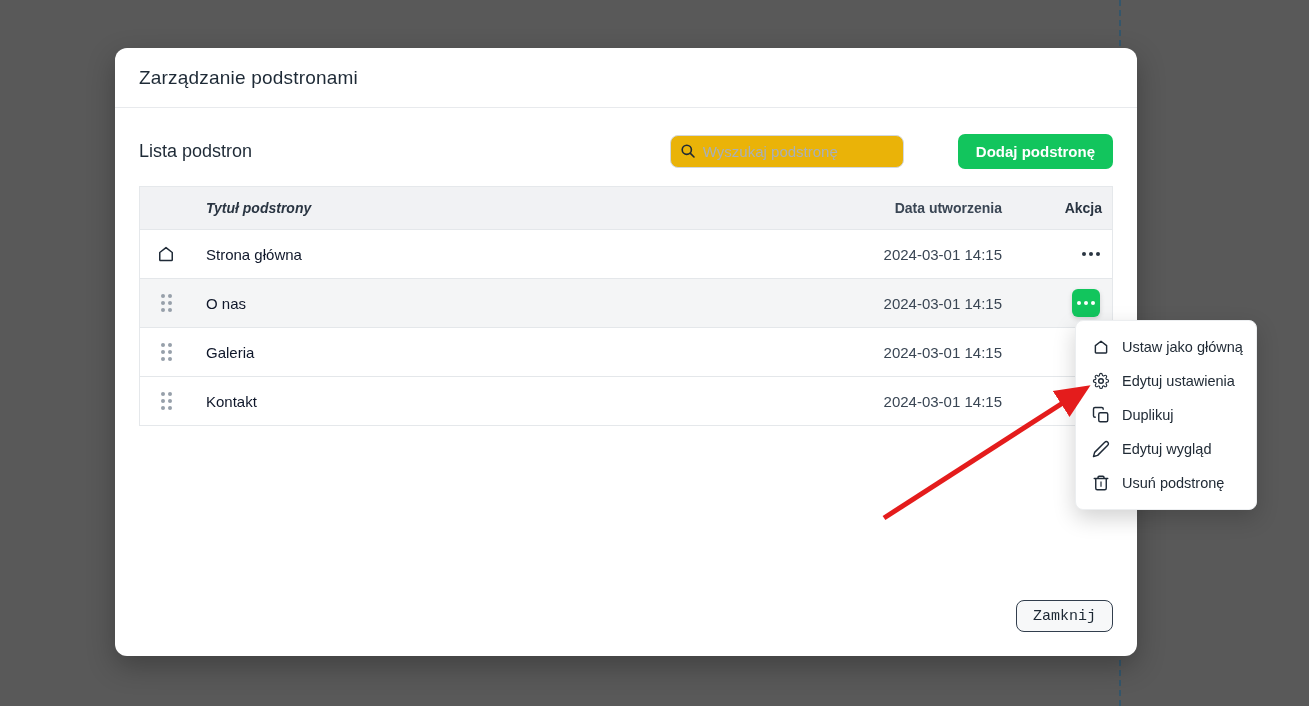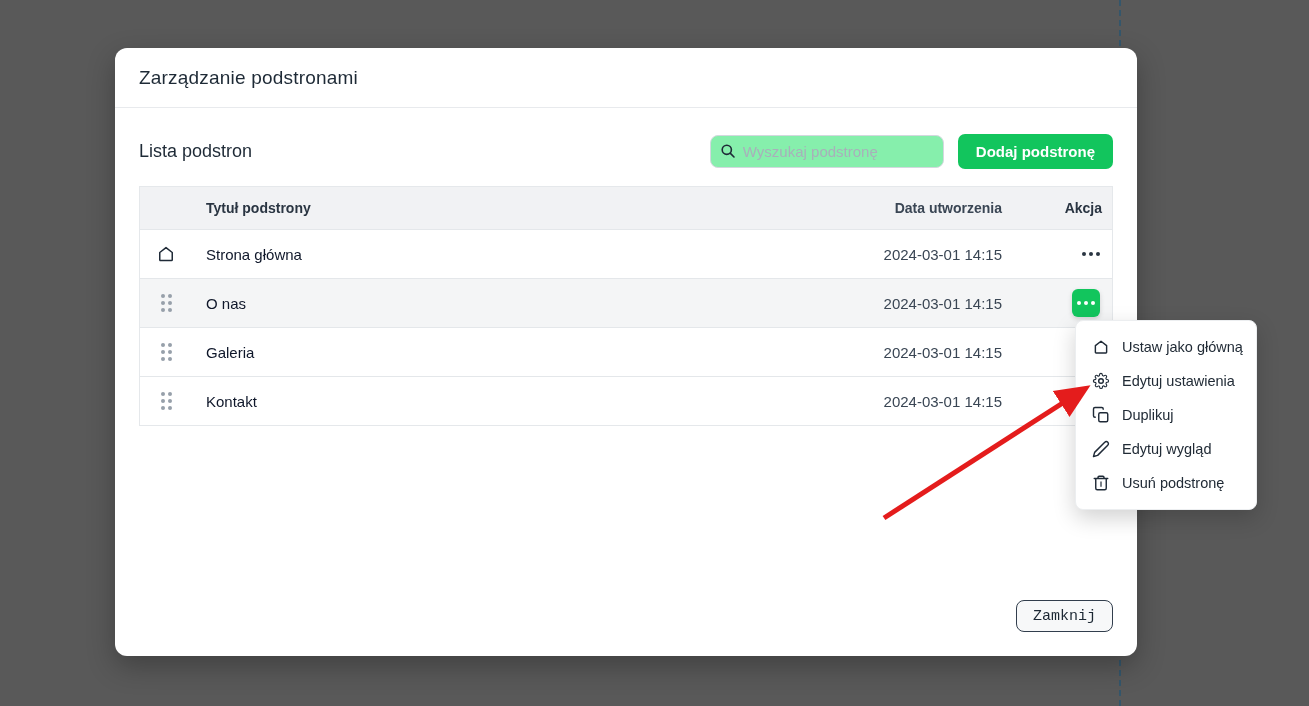--- a/index.html
+++ b/index.html
@@ -26,31 +26,31 @@
   }
   .modal-header {
     height:60px; padding:0 24px; display:flex; align-items:center;
     border-bottom:1px solid #e8eaed;
   }
   .modal-title { font-size:19px; color:#1e2a36; letter-spacing:.2px; }
 
   .modal-body { padding:24px; }
 
   .toolbar {
-    margin-top:2px; display:flex; align-items:center; height:35px;
+    margin-top:2px; display:flex; align-items:center; height:35px;gap:40px;
   }
   .list-heading { font-size:18px; color:#1e2a36; flex:0 0 auto; }
   .toolbar-spacer { flex:1; }
   .search-box {
     position:relative; width:234px; height:33px; margin-right:14px;
   }
   .search-box input {
     width:100%; height:100%; border:1px solid #d3d8de; border-radius:8px;
     padding:0 10px 0 32px; font-size:15px; color:#33404d; outline:none;
-    font-family:"Liberation Sans", sans-serif; background:#86efac;
+    font-family:"Liberation Sans", sans-serif; background:#eab308;
   }
   .search-box input::placeholder { color:#a8b0ba; }
   .search-box .search-ic {
     position:absolute; left:10px; top:8px; width:16px; height:16px;
   }
   .btn-add {
     height:35px; padding:0 18px; border:none; border-radius:7px;
     background:#12c55d; color:#ffffff; font-size:15px; font-weight:bold;
     font-family:"Liberation Sans", sans-serif; cursor:pointer;
   }
@@ -66,21 +66,21 @@
   }
   .t-row {
     display:flex; align-items:center; height:49px; background:#ffffff;
     border-top:1px solid #e4e7ea; font-size:15px;
   }
   .t-row.highlight { background:#f4f5f6; }
   .col-icon { width:52px; display:flex; justify-content:center; align-items:center; }
   .col-title { flex:1; padding-left:14px; }
   .col-date { width:330px; text-align:right; color:#3a4654; }
   .col-action { width:110px; display:flex; justify-content:flex-end; align-items:center; padding-right:12px; }
-  .t-head .col-title { color:#2a3542; }
+  .t-head .col-title { color:#2a3542;font-style:italic; }
   .t-head .col-action { padding-right:10px; }
   .page-link { color:#0f172a; text-decoration:none; cursor:pointer; }
 
   .dots { display:flex; gap:3px; }
   .dots i { width:4px; height:4px; border-radius:50%; background:#2a3542; }
   .btn-more-active {
     width:28px; height:28px; border:none; border-radius:6px; background:#12c55d;
     display:flex; justify-content:center; align-items:center; gap:3px; cursor:pointer;
     box-shadow:0 2px 5px rgba(0,0,0,.15);
   }

